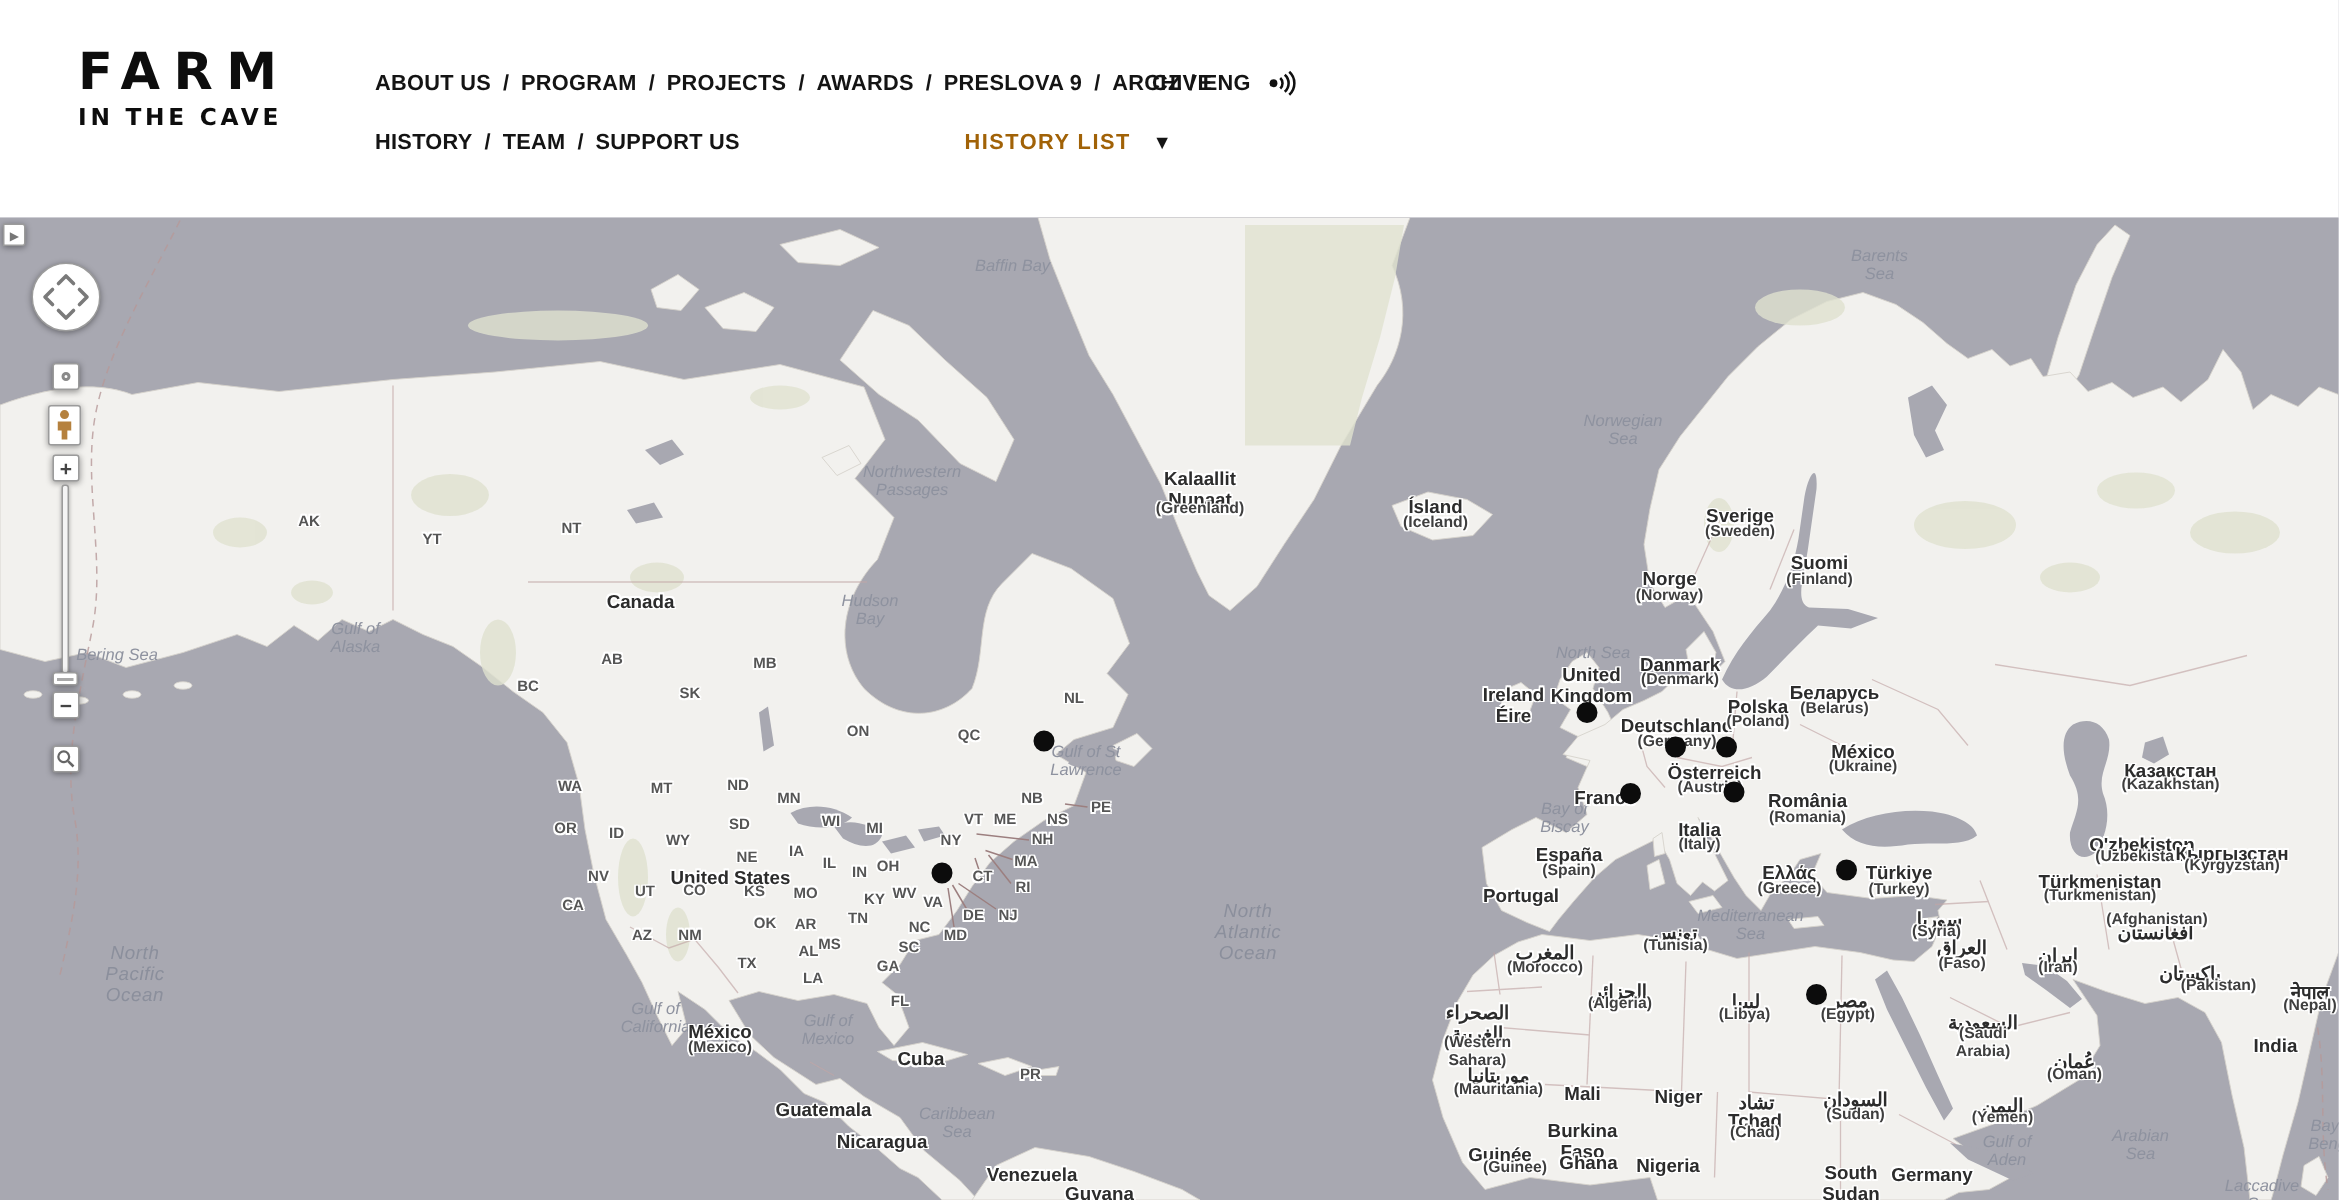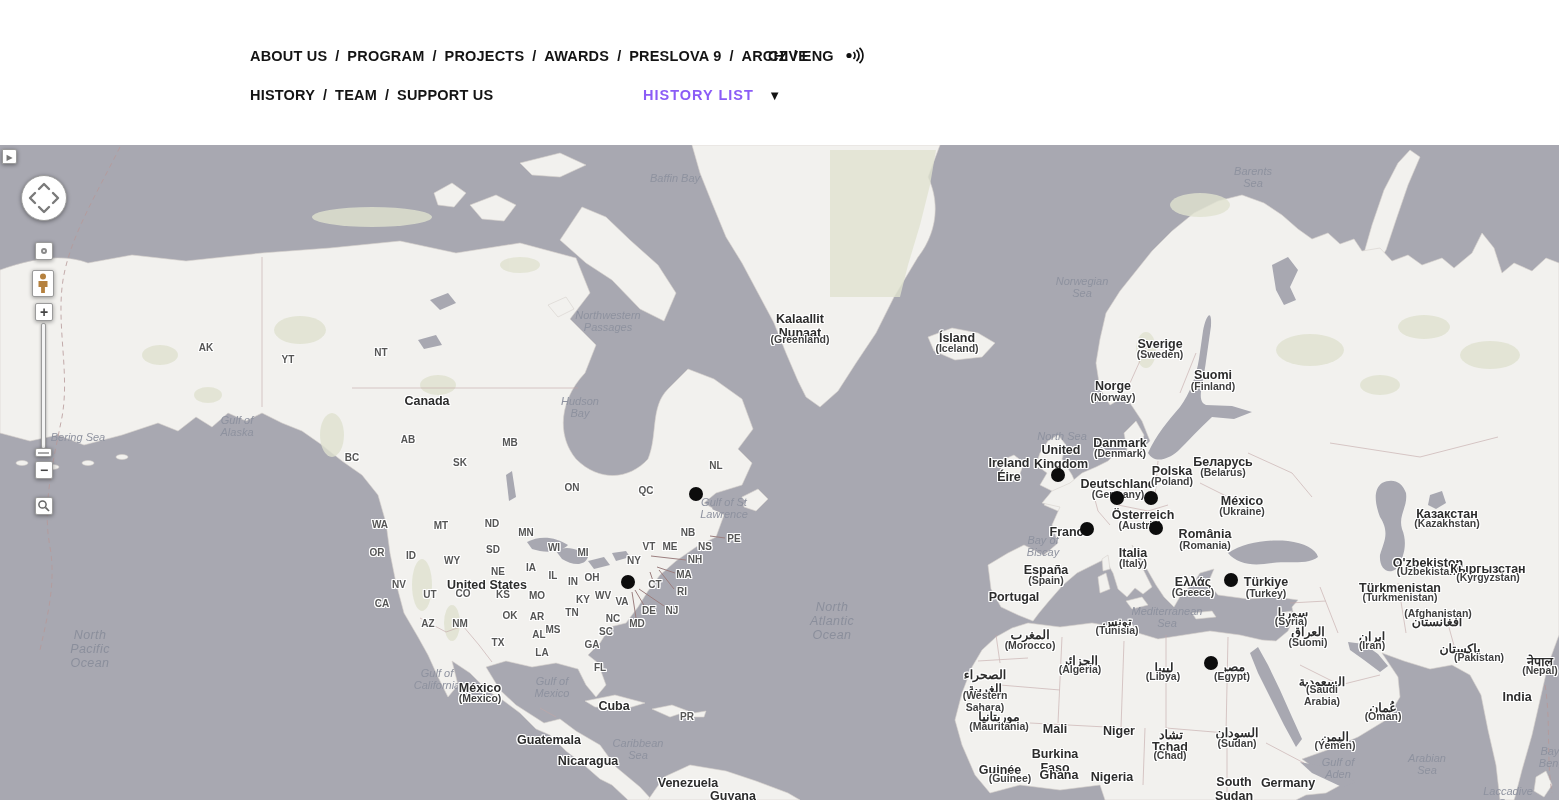--- a/index.html
+++ b/index.html
@@ -14,21 +14,21 @@
   .logo-line2 { font-family:"DejaVu Sans",sans-serif; font-weight:bold; font-size:15.5px;
     letter-spacing:2.5px; margin-top:4px; }
   .nav-row1 { position:absolute; left:250px; top:47px; white-space:nowrap; }
   .nav-row2 { position:absolute; left:250px; top:86px; white-space:nowrap; }
   .nav-item { font-weight:bold; font-size:14.5px; color:#141414; letter-spacing:.2px; cursor:pointer; }
   .slash { font-weight:bold; font-size:14.5px; color:#141414; margin:0 8px; }
   .lang-box { position:absolute; left:768px; top:47px; white-space:nowrap; }
   .lang-box .slash { margin:0 5px; }
   .sound-btn { position:absolute; left:845px; top:47px; cursor:pointer; }
   .history-list { position:absolute; left:643px; top:86px; white-space:nowrap; cursor:pointer; }
-  .history-list .lbl { font-weight:bold; font-size:14.5px; color:#8b5cf6; letter-spacing:1px; }
+  .history-list .lbl { font-weight:bold; font-size:14.5px; color:#a16207; letter-spacing:1px; }
   .history-list .arrow { font-size:13px; color:#141414; margin-left:10px; }
 
   
   .map { position:absolute; left:0; top:145px; width:1559px; height:655px;
     background:#a8a8b1; overflow:hidden; cursor:default; }
   .map svg.base { position:absolute; left:0; top:0; }
   #map-labels, #map-markers, #map-controls { position:absolute; left:0; top:0;
     width:100%; height:100%; pointer-events:none; }
   .mlabel { position:absolute; transform:translate(-50%,-50%); white-space:pre-line;
     text-align:center; line-height:1.12; }
@@ -64,20 +64,24 @@
     pointer-events:auto; cursor:pointer; position:absolute; }
   .slider-handle { left:35px; top:303px; width:17px; height:9px; }
   .slider-handle .bar { position:absolute; left:2px; top:3px; width:11px; height:2px; background:#a9a9a9; }
   .lens-btn { left:35px; top:352px; width:18px; height:18px; display:flex;
     align-items:center; justify-content:center; }
 </style>
 </head>
 <body>
 
 <div class="header">
+  <div class="logo">
+    <div class="logo-line1">FARM</div>
+    <div class="logo-line2">IN THE CAVE</div>
+  </div>
 
   <nav class="nav-row1" id="nav-primary"><span class="nav-item">ABOUT US</span><span class="slash">/</span><span class="nav-item">PROGRAM</span><span class="slash">/</span><span class="nav-item">PROJECTS</span><span class="slash">/</span><span class="nav-item">AWARDS</span><span class="slash">/</span><span class="nav-item">PRESLOVA 9</span><span class="slash">/</span><span class="nav-item">ARCHIVE</span></nav>
   <nav class="nav-row2" id="nav-secondary"><span class="nav-item">HISTORY</span><span class="slash">/</span><span class="nav-item">TEAM</span><span class="slash">/</span><span class="nav-item">SUPPORT US</span></nav>
 
   <div class="lang-box" id="lang-box"><span class="nav-item">CZ</span><span class="slash">/</span><span class="nav-item">ENG</span></div>
 
   <div class="sound-btn">
     <span>
       <svg width="24" height="17" viewBox="0 0 24 17">
         <circle cx="4" cy="8.5" r="2.6" fill="#111"></circle>
@@ -350,21 +354,21 @@
       <div class="mlabel country-sub" style="left: 1447px; top: 379px;">(Kazakhstan)</div>
       <div class="mlabel country" style="left: 1428px; top: 418px;">O'zbekiston</div>
       <div class="mlabel country-sub" style="left: 1428px; top: 427px;">(Uzbekistan)</div>
       <div class="mlabel country" style="left: 1488px; top: 424px;">Кыргызстан</div>
       <div class="mlabel country-sub" style="left: 1488px; top: 433px;">(Kyrgyzstan)</div>
       <div class="mlabel country" style="left: 1400px; top: 443px;">Türkmenistan</div>
       <div class="mlabel country-sub" style="left: 1400px; top: 453px;">(Turkmenistan)</div>
       <div class="mlabel country" style="left: 1293px; top: 468px;">سوريا</div>
       <div class="mlabel country-sub" style="left: 1291px; top: 477px;">(Syria)</div>
       <div class="mlabel country" style="left: 1308px; top: 487px;">العراق</div>
-      <div class="mlabel country-sub" style="left: 1308px; top: 498px;">(Suomi)</div>
+      <div class="mlabel country-sub" style="left: 1308px; top: 498px;">(Faso)</div>
       <div class="mlabel country" style="left: 1372px; top: 492px;">ايران</div>
       <div class="mlabel country-sub" style="left: 1372px; top: 501px;">(Iran)</div>
       <div class="mlabel country" style="left: 1437px; top: 477px;">افغانستان</div>
       <div class="mlabel country-sub" style="left: 1438px; top: 469px;">(Afghanistan)</div>
       <div class="mlabel country" style="left: 1460px; top: 504px;">پاکستان</div>
       <div class="mlabel country-sub" style="left: 1459px; top: 513px; padding-left: 40px;">(Pakistan)</div>
       <div class="mlabel country" style="left: 1540px; top: 517px;">नेपाल</div>
       <div class="mlabel country-sub" style="left: 1540px; top: 526px;">(Nepal)</div>
       <div class="mlabel country" style="left: 1517px; top: 552px;">India</div>
       <div class="mlabel country" style="left: 1322px; top: 537px;">السعودية</div>

